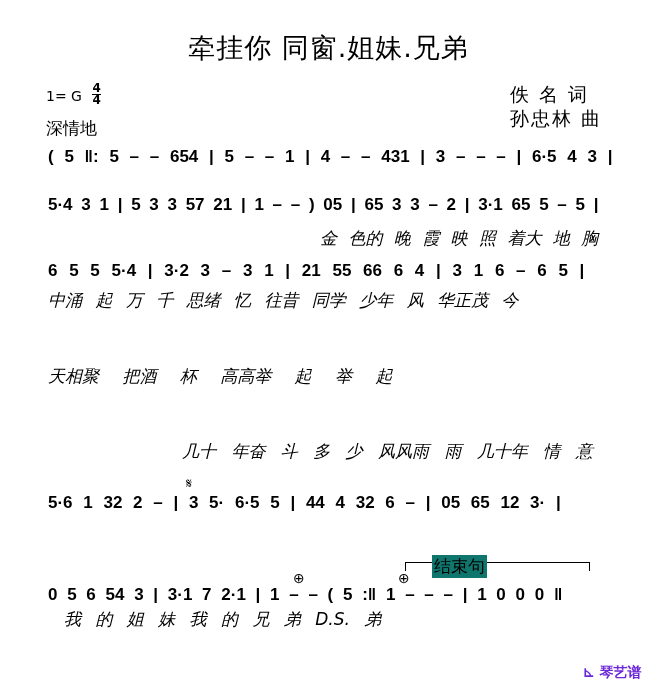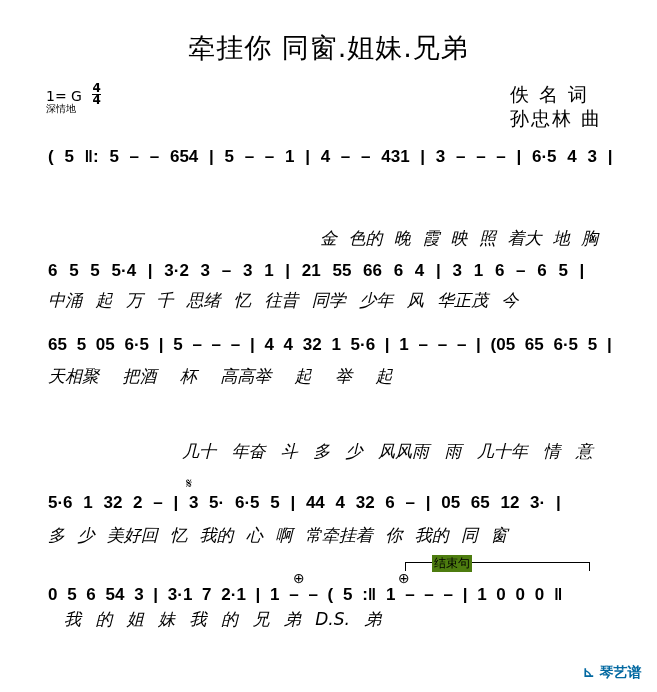--- a/index.html
+++ b/index.html
@@ -4,30 +4,30 @@
 <style>
   html, body { margin: 0; padding: 0; background: #ffffff; }
   body { width: 657px; height: 692px; position: relative; overflow: hidden;
          font-family: "DejaVu Sans", "Liberation Sans", sans-serif; color: #000; }
   .title { position: absolute; top: 30px; left: 0; width: 657px; text-align: center;
            font-size: 27px; letter-spacing: 1px; }
   .key { position: absolute; left: 46px; top: 85px; font-size: 14px; }
   .frac { display: inline-block; vertical-align: middle; text-align: center;
           font-weight: bold; font-size: 12px; line-height: 11px; margin-left: 6px; position: relative; top: -2px; }
   .frac .bar { display: block; border-top: 1px solid #000; }
-  .tempo { position: absolute; left: 46px; top: 102px; font-size: 10px; }
+  .tempo { position: absolute; left: 46px; top: 117px; font-size: 17px; }
   .credit { position: absolute; left: 510px; font-size: 19px; letter-spacing: 2px; }
   .row { position: absolute; left: 0; width: 657px; height: 60px; }
   .note { position: absolute; font-family: "Liberation Sans", sans-serif; font-weight: bold;
           font-size: 17px; white-space: pre; }
   .lyric { position: absolute; font-size: 17px; white-space: pre; font-style: italic; }
-  .logo { position: absolute; left: 583px; top: 664px; font-size: 14px; color: #0369a1; font-weight: bold; }
+  .logo { position: absolute; left: 583px; top: 664px; font-size: 14px; color: #6d28d9; font-weight: bold; }
   .mark { position: absolute; font-size: 14px; }
   .bracket { position: absolute; border: 1px solid #000; border-bottom: none; height: 8px; }
-  .bracket-label { position: absolute; font-size: 12px; background: #4d7c0f; padding: 0 2px; }
+  .bracket-label { position: absolute; font-size: 17px; background: #0f766e; padding: 0 2px; }
 </style>
 </head>
 <body>
 
 <div class="title">牵挂你 同窗.姐妹.兄弟</div>
 
 <div class="key">
   <span>1= G</span>
   <span class="frac">
     <span>4</span>
@@ -36,41 +36,40 @@
 </div>
 <div class="tempo">深情地</div>
 <div class="credit" style="top:82px">佚 名 词</div>
 <div class="credit" style="top:106px">孙忠林 曲</div>
 
 <div class="row" style="top:142px">
   <div class="note" style="left:48px;top:5px;font-size:17px;word-spacing:6px">( 5 ‖: 5 – – 654 | 5 – – 1 | 4 – – 431 | 3 – – – | 6·5 4 3 |</div>
 </div>
 
 <div class="row" style="top:190px">
+  <div class="note" style="left:48px;top:5px;word-spacing:4px">5·4 3 1 | 5 3 3 57 21 | 1 – – ) 05 | 65 3 3 – 2 | 3·1 65 5 – 5 |</div>
   <div class="lyric" style="left:320px;top:37px;word-spacing:6px">金 色的 晚 霞 映 照 着大 地 胸</div>
 </div>
 
 <div class="row" style="top:256px">
   <div class="note" style="left:48px;top:5px;word-spacing:7px">6 5 5 5·4 | 3·2 3 – 3 1 | 21 55 66 6 4 | 3 1 6 – 6 5 |</div>
   <div class="lyric" style="left:48px;top:33px;word-spacing:8px">中涌 起 万 千 思绪 忆 往昔 同学 少年 风 华正茂 今</div>
 </div>
 
 <div class="row" style="top:330px">
-  <div class="note" style="left:48px;top:5px;word-spacing:5px">65 5 05 6·5 | 5 – – – | 4 4 32 1 5·6 | 1 – – – | (05 65 6·5 5 |</div>
   <div class="lyric" style="left:48px;top:35px;word-spacing:18px">天相聚 把酒 杯 高高举 起 举 起</div>
 </div>
 
 <div class="row" style="top:405px">
   <div class="lyric" style="left:182px;top:35px;word-spacing:10px">几十 年奋 斗 多 少 风风雨 雨 几十年 情 意</div>
 </div>
 
 <div class="mark" style="left:186px;top:475px">𝄋</div>
 <div class="row" style="top:488px">
   <div class="note" style="left:48px;top:5px;word-spacing:6px">5·6 1 32 2 – | 3 5· 6·5 5 | 44 4 32 6 – | 05 65 12 3· |</div>
-  <div class="lyric" style="left:48px;top:36px;word-spacing:7px">多 少 美好回 忆 我的 心 啊 常牵挂着 你 我的 同 窗</div>
 </div>
 
 <div class="bracket" style="left:405px;top:562px;width:183px"></div>
 <div class="bracket-label" style="left:432px;top:555px">结束句</div>
 <div class="mark" style="left:293px;top:570px">⊕</div>
 <div class="mark" style="left:398px;top:570px">⊕</div>
 <div class="row" style="top:580px">
   <div class="note" style="left:48px;top:5px;word-spacing:5px">0 5 6 54 3 | 3·1 7 2·1 | 1 – – ( 5 :‖ 1 – – – | 1 0 0 0 ‖</div>
   <div class="lyric" style="left:64px;top:28px;word-spacing:9px">我 的 姐 妹 我 的 兄 弟 D.S. 弟</div>
 </div>

